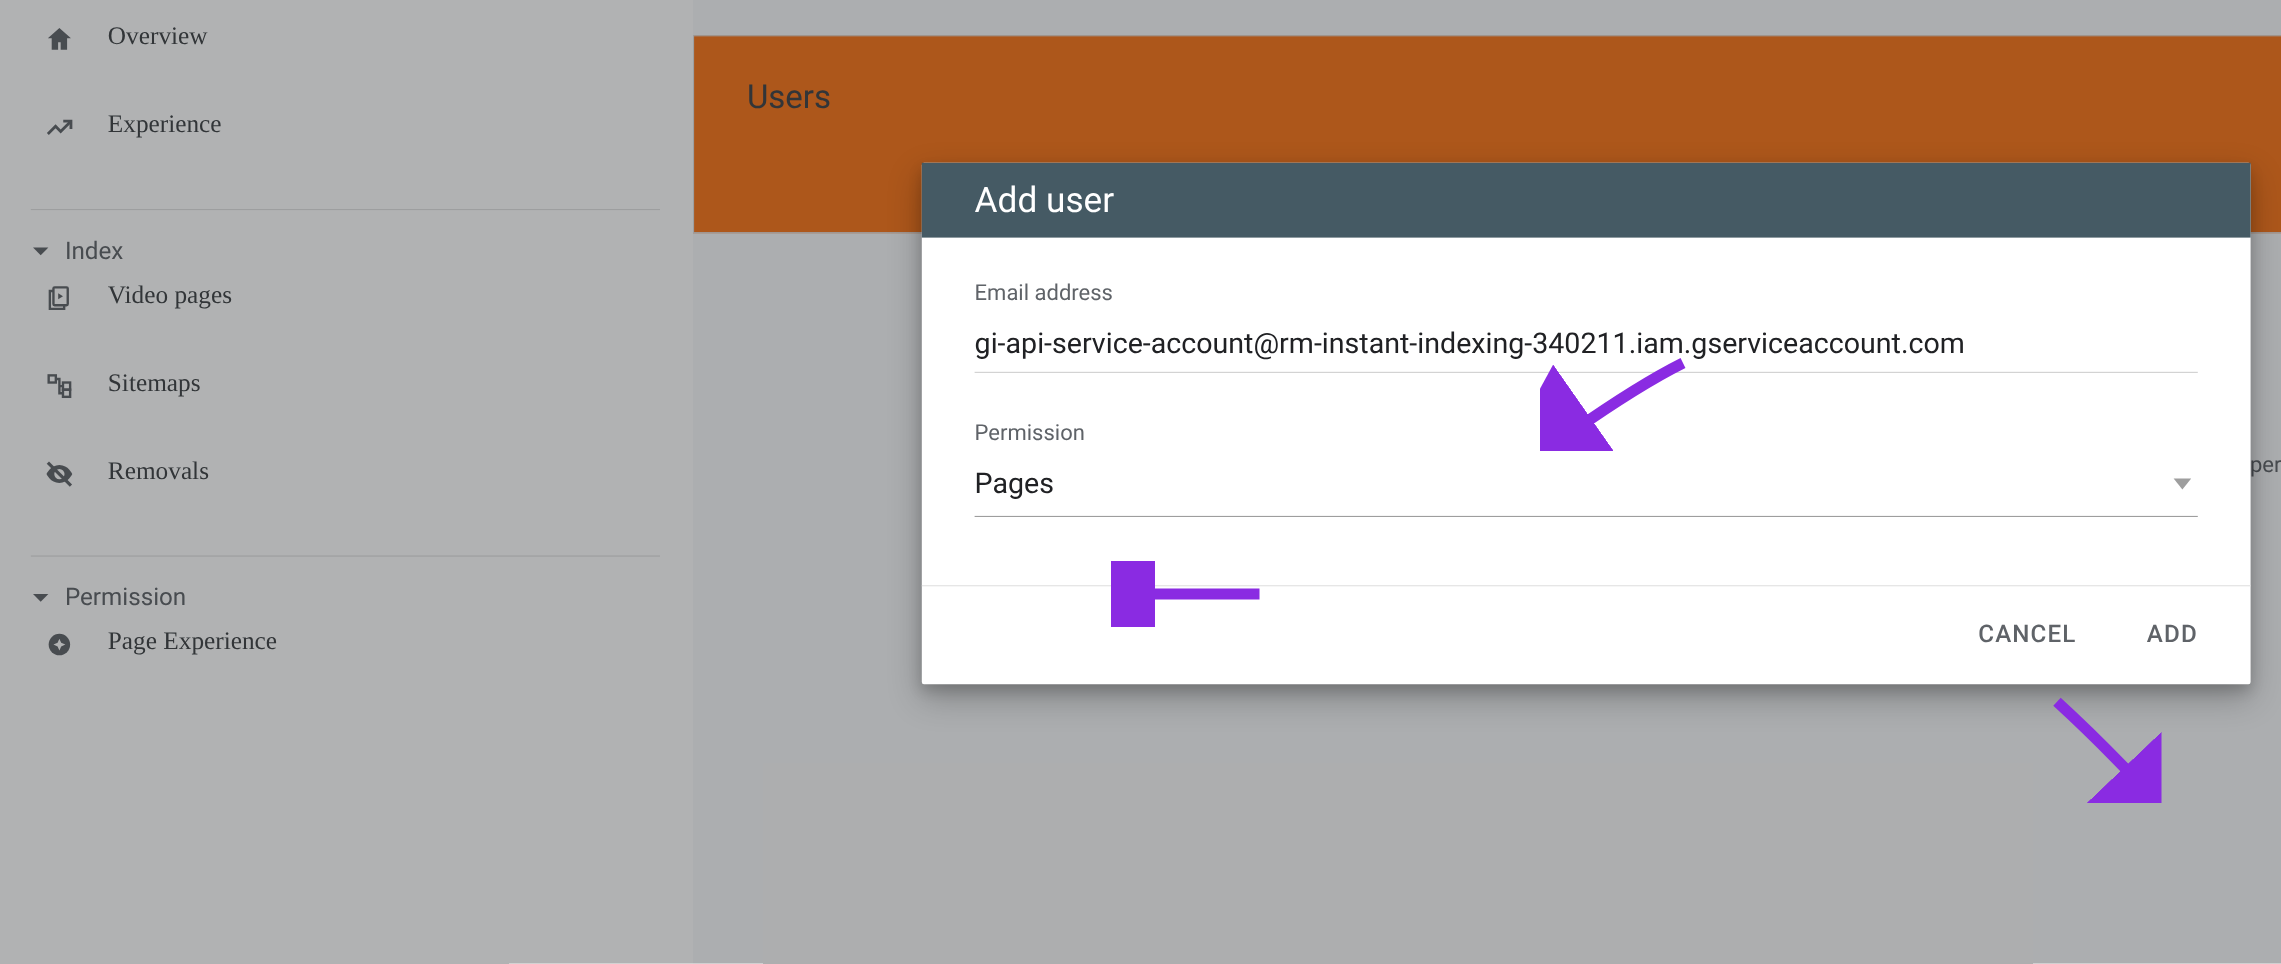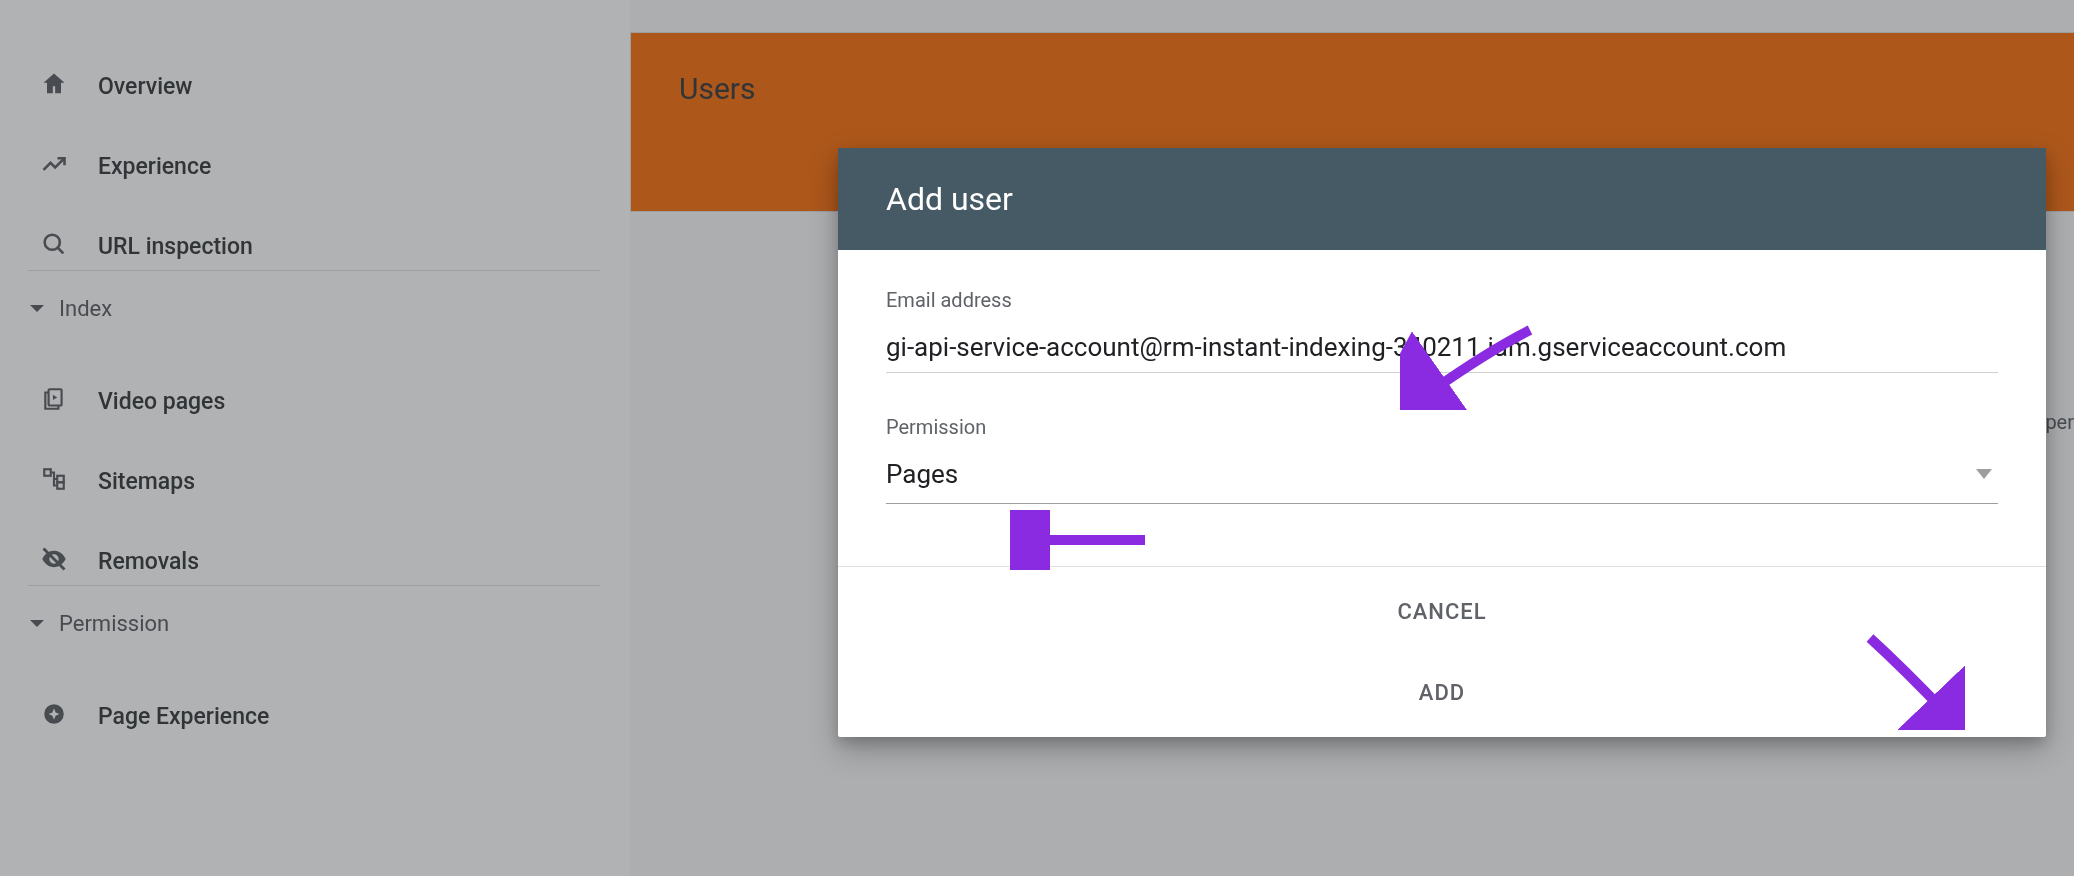--- a/index.html
+++ b/index.html
@@ -17,25 +17,26 @@
   .sidebar {
     position: absolute;
     top: 0; left: 0;
     width: 630px;
     height: 100%;
     background: #fff;
     padding-top: 20px;
   }
   .nav-item {
     display: flex;
-    align-items: flex-end;
+    align-items: flex-start;
     height: 80px;
     padding-left: 38px;
     cursor: pointer;
     color: #3c4043;
+    font-family: Liberation Serif, serif;
   }
   .nav-item .icon-slot {
     width: 32px; height: 32px;
     display: flex; align-items: center; justify-content: center;
     color: #5f6368;
     margin-right: 28px;
     flex: none;
   }
   .nav-item .label {
     font-size: 23px;
@@ -117,21 +118,21 @@
     top: 148px;
     width: 1208px;
     background: #fff;
     border-radius: 2px;
     box-shadow: 0 12px 30px rgba(0,0,0,0.25), 0 6px 12px rgba(0,0,0,0.15);
     overflow: visible;
   }
   .dialog-header {
     background: #455a64;
     color: #fff;
-    padding: 32px 48px;
+    padding: 15px 48px;
   }
   .dialog-header .dlg-title {
     font-size: 32px;
     font-weight: 400;
   }
   .dialog-body {
     padding: 38px 48px 20px 48px;
   }
   .field {
     margin-bottom: 42px;
@@ -170,21 +171,20 @@
     border-right: 8px solid transparent;
     border-top: 10px solid #9e9e9e;
     margin-right: 6px;
   }
   .dialog-actions {
     border-top: 1px solid #e0e0e0;
     padding: 28px 40px 28px 40px;
     display: flex;
     justify-content: flex-end;
     gap: 48px;
-    flex-direction: column;
   }
   .flat-btn {
     background: none;
     border: none;
     font-size: 22px;
     font-weight: 500;
     color: #5f6368;
     letter-spacing: 1px;
     cursor: pointer;
     font-family: inherit;
@@ -211,29 +211,20 @@
     <span class="label">Overview</span>
   </div>
   <div class="nav-item">
     <span class="icon-slot">
       <svg viewBox="0 0 24 24" width="28" height="28" fill="none" stroke="#5f6368" stroke-width="2.2">
           <polyline points="3,17 9,11 13,15 21,7"></polyline>
           <polyline points="15,7 21,7 21,13"></polyline>
         </svg>
     </span>
     <span class="label">Experience</span>
-  </div>
-  <div class="nav-item">
-    <span class="icon-slot">
-      <svg viewBox="0 0 24 24" width="28" height="28" fill="none" stroke="#5f6368" stroke-width="2.2">
-          <circle cx="10.5" cy="10.5" r="6.5"></circle>
-          <line x1="20" y1="20" x2="15.2" y2="15.2"></line>
-        </svg>
-    </span>
-    <span class="label">URL inspection</span>
   </div>
 
   <div class="section-divider"></div>
 
   <div class="section-header">
     <span class="caret"></span>
     <span class="sec-label">Index</span>
   </div>
   <div class="nav-item">
     <span class="icon-slot">

